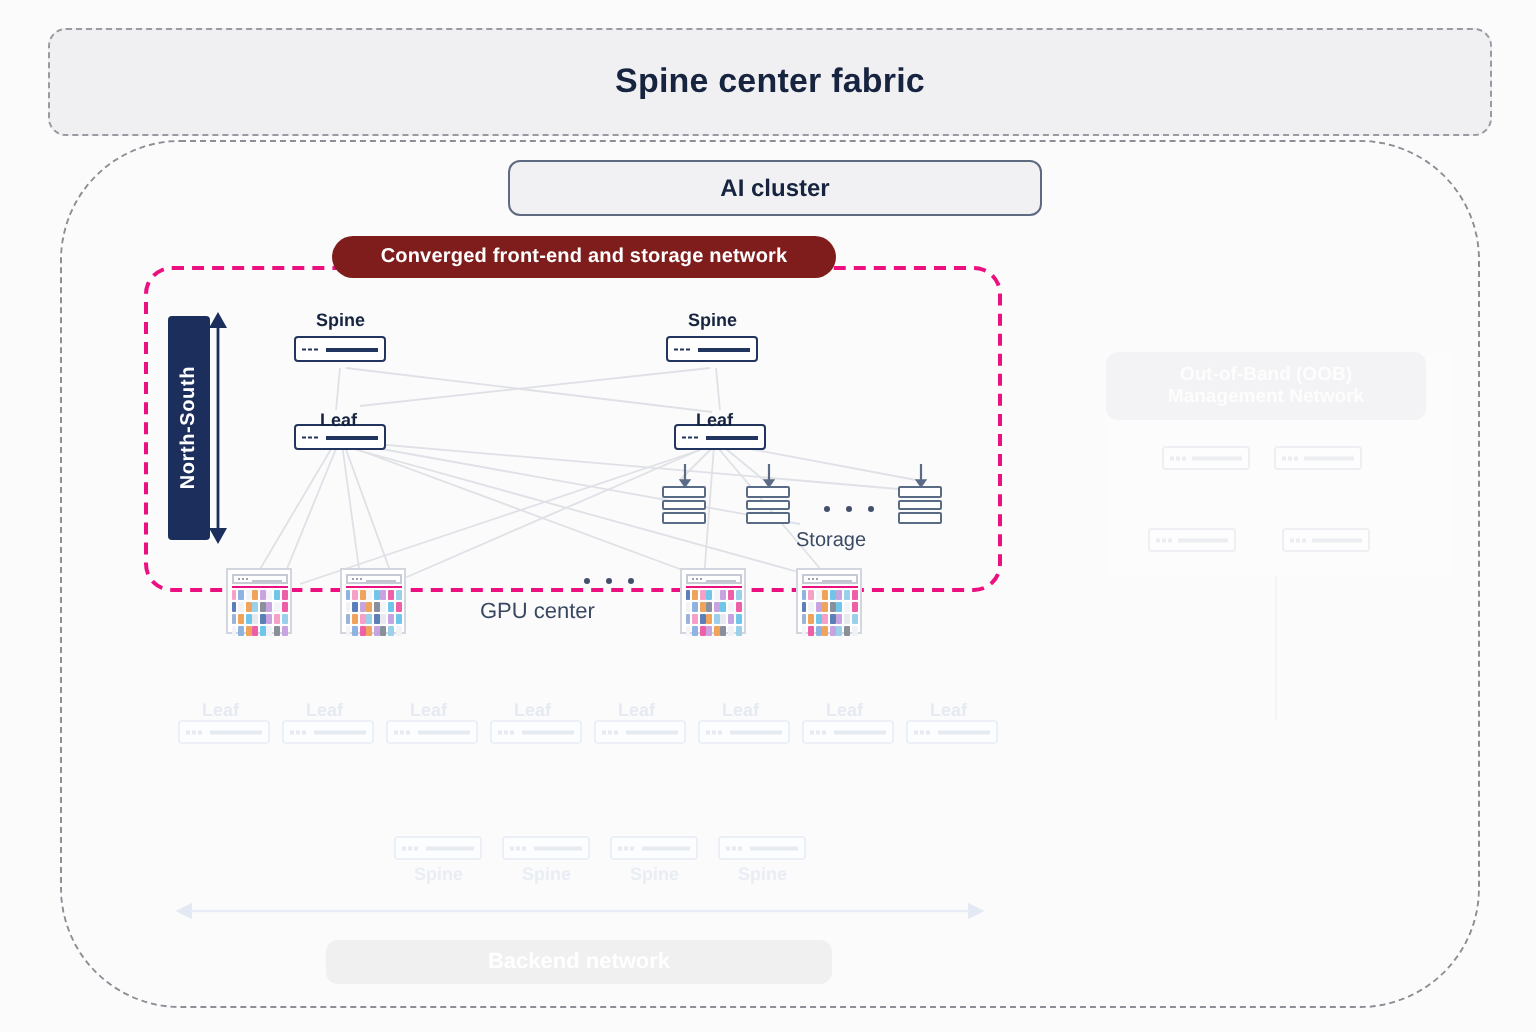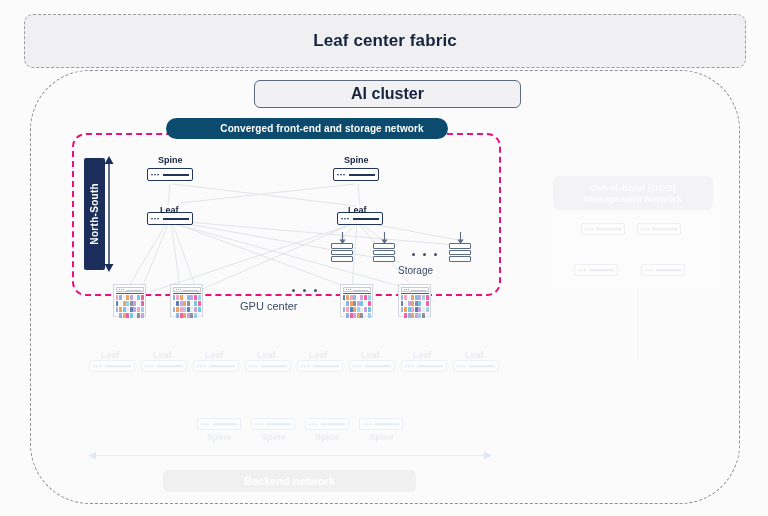--- a/index.html
+++ b/index.html
@@ -34,36 +34,35 @@
     background:transparent;
   }
   .ai-cluster-box{
     position:absolute; left:254px; top:80px; width:265px; height:26px;
     background:#f1f1f3;
     border:1.3px solid #5d6a80;
     border-radius:6px;
     display:flex;align-items:center;justify-content:center;
   }
   .ai-cluster-label{
-    font-size:16px;font-weight:bold;color:#16243f;
+    font-size:12px;font-weight:bold;color:#16243f;
   }
 
   
   .converged-region{
     position:absolute;left:72px;top:133px;width:425px;height:159px;
     border:2px dashed #ec0f7f;
     border-radius:14px;
   }
   .converged-pill{
     position:absolute;left:166px;top:118px;width:252px;height:21px;
-    background:#0c4a6e;
+    background:#7f1d1d;
     border-radius:11px;
     display:flex;align-items:center;justify-content:center;
     z-index:6;
-    padding-left:30px;
   }
   .converged-pill span{
     font-size:10px;font-weight:bold;color:#ffffff;letter-spacing:.1px;
   }
 
   
   .ns-bar{
     position:absolute;left:84px;top:158px;width:21px;height:112px;
     background:#1b2e5c;border-radius:2px;
     display:flex;align-items:center;justify-content:center;
@@ -186,21 +185,21 @@
   .backend-bar span{font-size:11px;font-weight:bold;color:#ffffff;}
 
   svg.lines{position:absolute;left:0;top:0;width:768px;height:516px;pointer-events:none;}
 </style>
 </head>
 <body>
 
 <div id="stage">
 
   <div class="dcf-band">
-    <div class="dcf-title">Leaf center fabric</div>
+    <div class="dcf-title">Spine center fabric</div>
   </div>
 
   <div class="ai-outer"></div>
   <div class="ai-cluster-box">
     <div class="ai-cluster-label">AI cluster</div>
   </div>
 
   <div class="faded-sw" style="left:89px;top:360px;width:46px;height:12px;">
       <span class="dts">
         <i></i>

